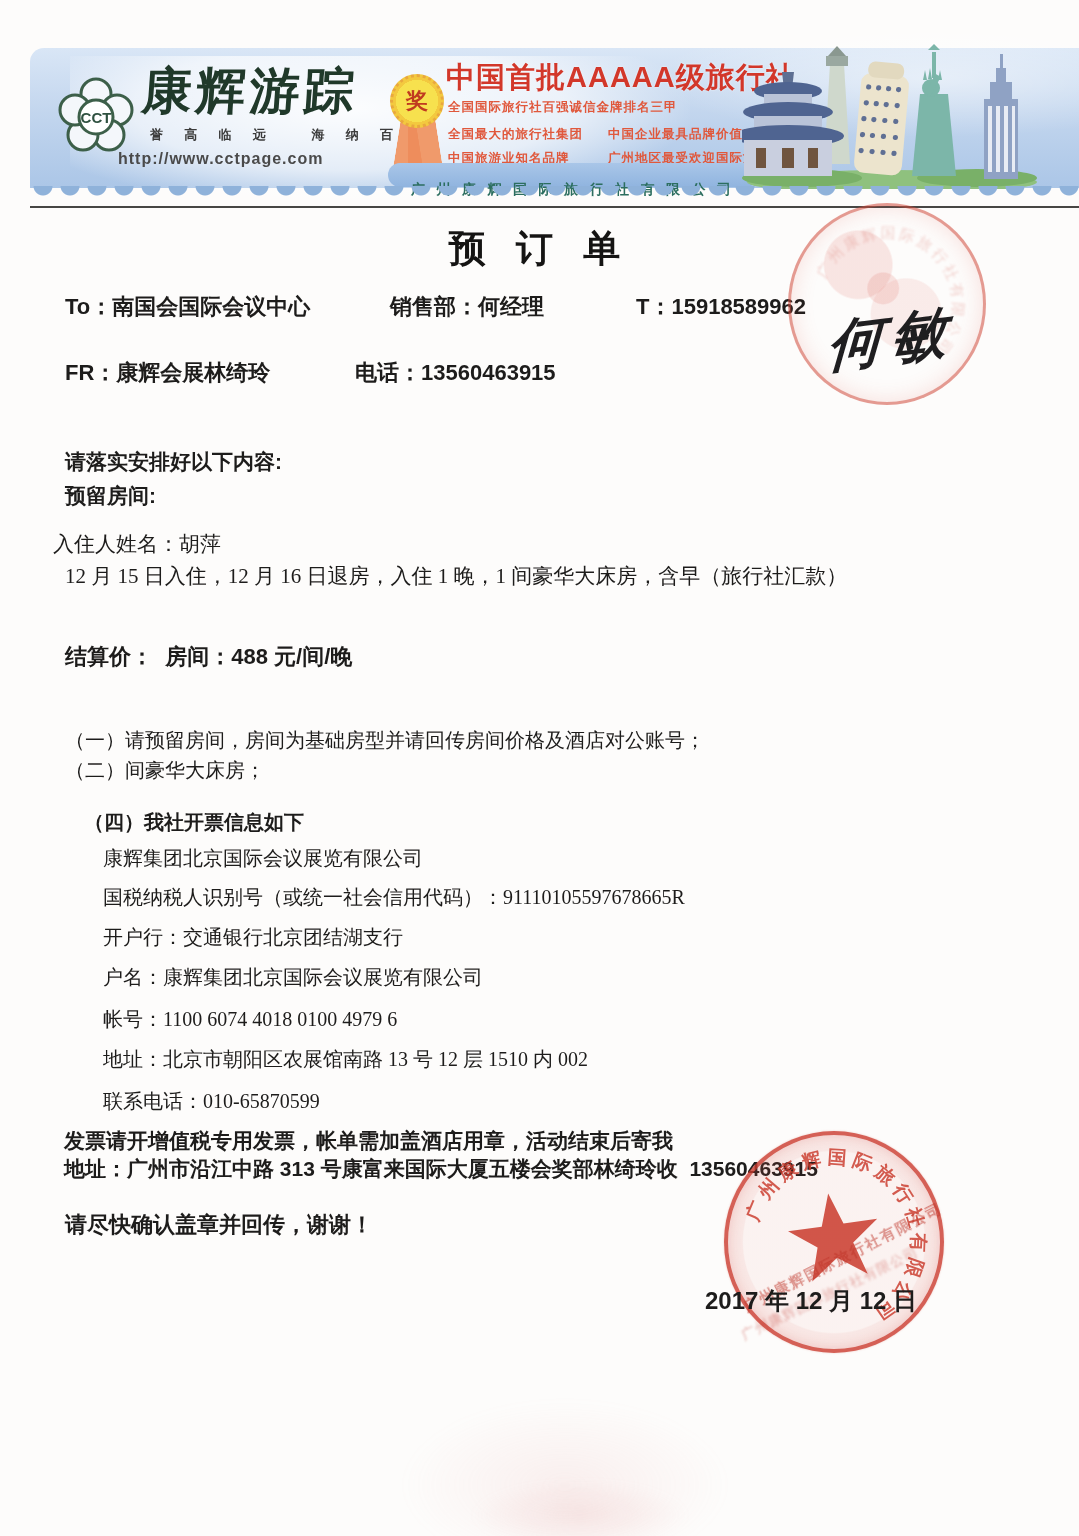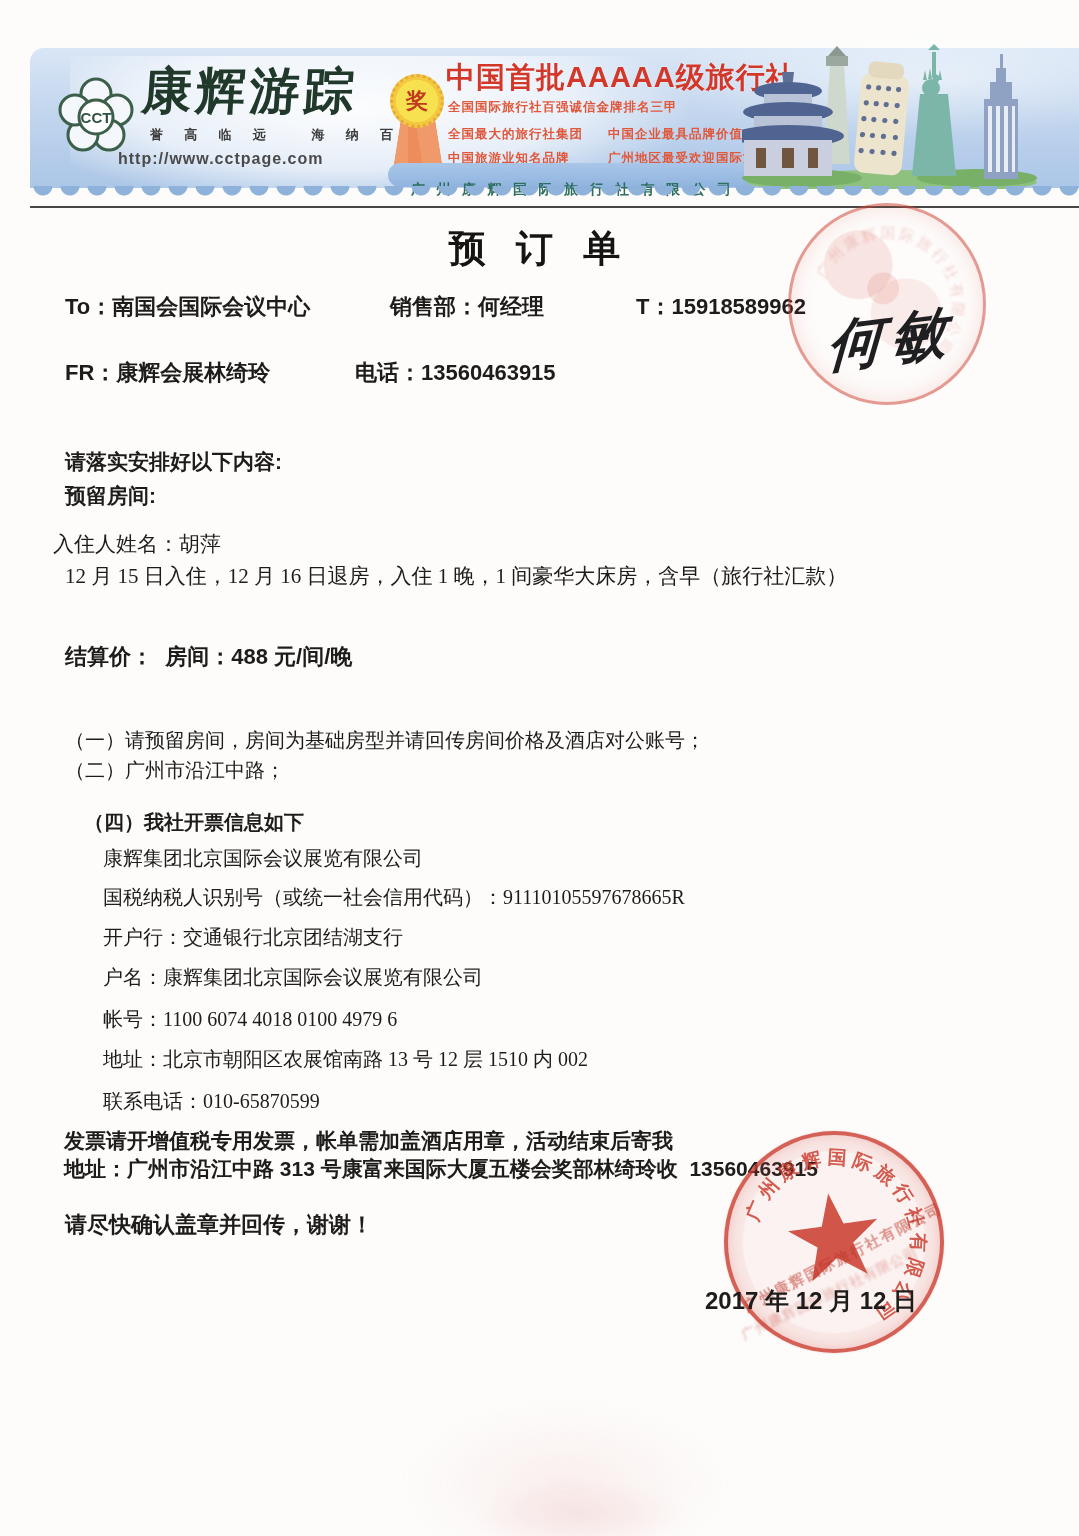--- a/index.html
+++ b/index.html
@@ -229,21 +229,21 @@
 
   <div class="line hei" style="left:65px;top:448px;font-size:21px;">请落实安排好以下内容:</div>
   <div class="line hei" style="left:65px;top:482px;font-size:21px;">预留房间:</div>
 
   <div class="line song" style="left:53px;top:530px;font-size:21px;">入住人姓名：胡萍</div>
   <div class="line song" style="left:65px;top:562px;font-size:21px;">12 月 15 日入住，12 月 16 日退房，入住 1 晚，1 间豪华大床房，含早（旅行社汇款）</div>
 
   <div class="line hei" style="left:65px;top:642px;font-size:22px;">结算价：  房间：488 元/间/晚</div>
 
   <div class="line song" style="left:65px;top:727px;font-size:20px;">（一）请预留房间，房间为基础房型并请回传房间价格及酒店对公账号；</div>
-  <div class="line song" style="left:65px;top:757px;font-size:20px;">（二）广州市沿江中路；</div>
+  <div class="line song" style="left:65px;top:757px;font-size:20px;">（二）间豪华大床房；</div>
   <div class="line hei" style="left:84px;top:809px;font-size:20px;">（四）我社开票信息如下</div>
 
   <div class="line song" style="left:103px;top:845px;font-size:20px;">康辉集团北京国际会议展览有限公司</div>
   <div class="line song" style="left:103px;top:884px;font-size:20px;">国税纳税人识别号（或统一社会信用代码）：91110105597678665R</div>
   <div class="line song" style="left:103px;top:924px;font-size:20px;">开户行：交通银行北京团结湖支行</div>
   <div class="line song" style="left:103px;top:964px;font-size:20px;">户名：康辉集团北京国际会议展览有限公司</div>
   <div class="line song" style="left:103px;top:1006px;font-size:20px;">帐号：1100 6074 4018 0100 4979 6</div>
   <div class="line song" style="left:103px;top:1046px;font-size:20px;">地址：北京市朝阳区农展馆南路 13 号 12 层 1510 内 002</div>
   <div class="line song" style="left:103px;top:1088px;font-size:20px;">联系电话：010-65870599</div>
 

